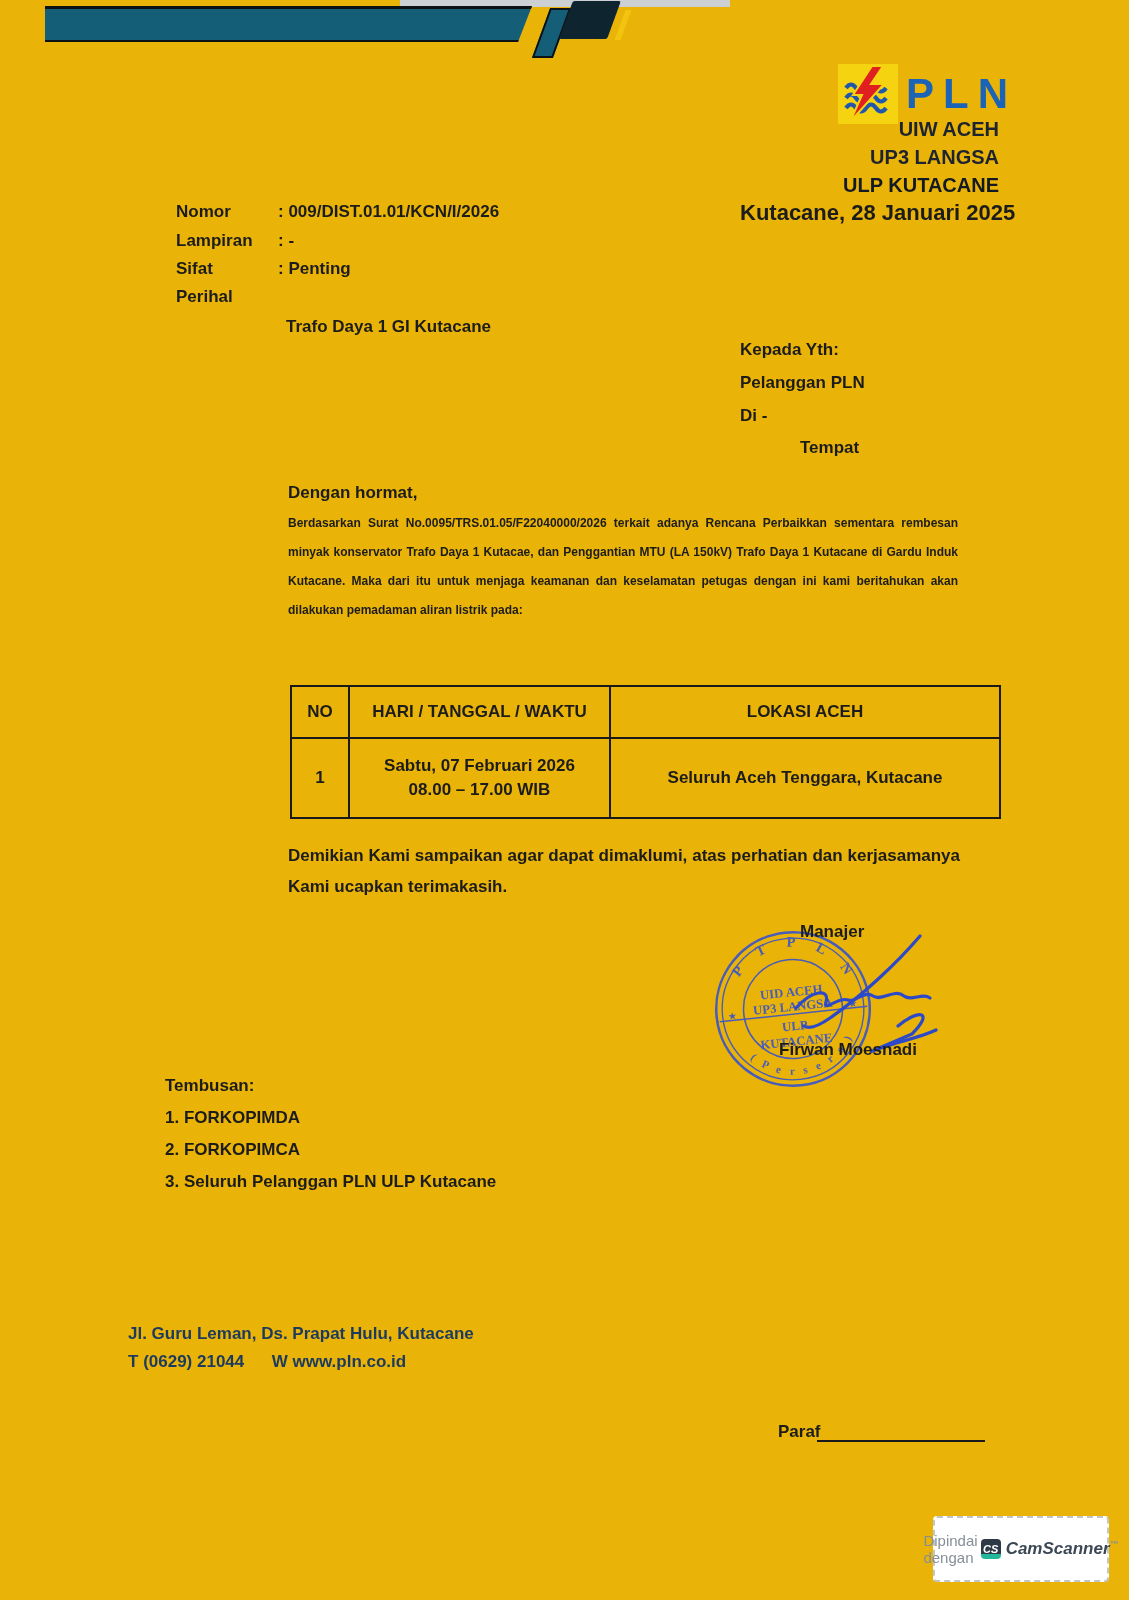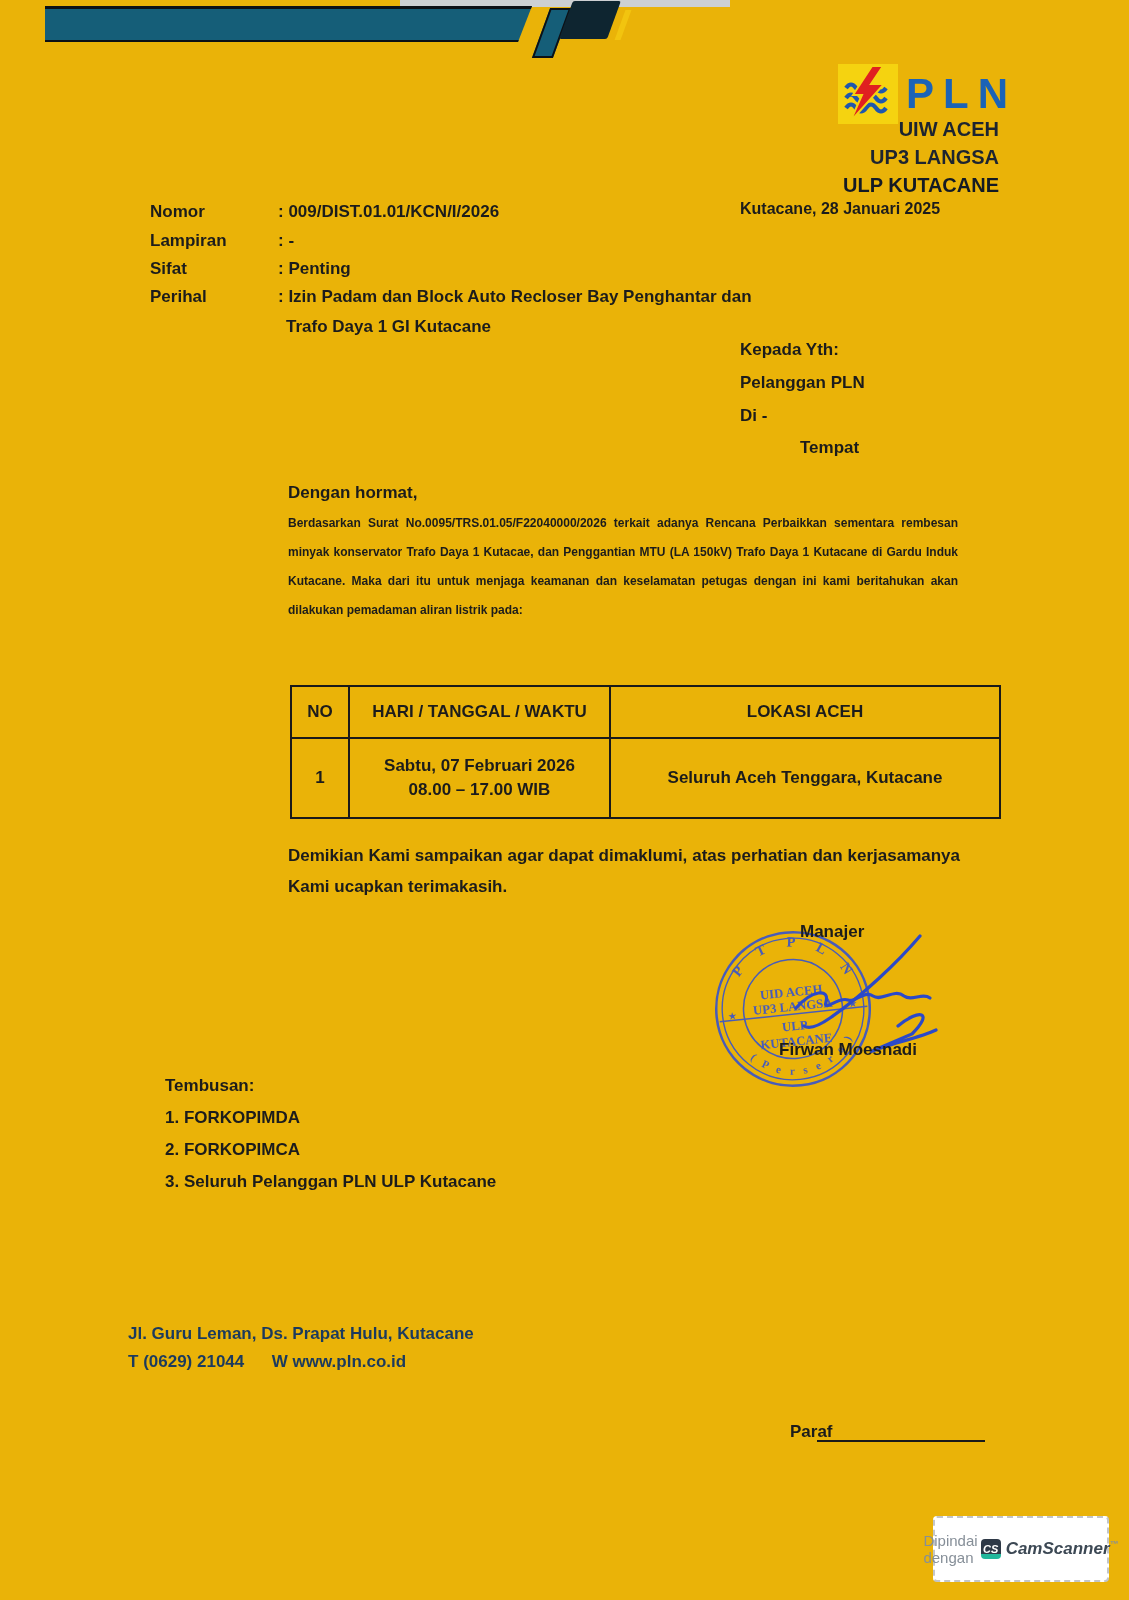--- a/index.html
+++ b/index.html
@@ -26,23 +26,23 @@
   .banner-gold{
     left:620px;top:10px;width:6px;height:30px;background:#f2c40f;
     transform:skewX(-20deg);
   }
   
   .logo-box{left:838px;top:64px;width:60px;height:60px;}
   .brand{left:906px;top:70px;font-size:42px;font-weight:700;color:#1b63b6;letter-spacing:9px;}
   .org{right:141px;text-align:right;font-size:20px;color:#1d2430;font-weight:600;}
   .org.b{font-weight:800;color:#141a24;}
   
-  .meta-label{left:150px;width:110px;font-size:17px;font-weight:700;}
+  .meta-label{left:176px;width:110px;font-size:17px;font-weight:700;}
   .meta-value{left:278px;font-size:17px;font-weight:700;}
-  .city-date{left:740px;top:200px;font-size:16px;font-weight:700;}
+  .city-date{left:740px;top:200px;font-size:22px;font-weight:700;}
   
   .recip{left:740px;font-size:17px;font-weight:700;}
   
   .salutation{left:288px;top:483px;font-size:17px;font-weight:600;}
   .paragraph{
     left:288px;top:509px;width:670px;font-size:12px;font-weight:600;
     line-height:29px;text-align:justify;
   }
   .closing{
     left:288px;top:840px;width:672px;font-size:17px;font-weight:600;line-height:31px;text-align:justify;
@@ -62,21 +62,21 @@
   .manajer{left:800px;top:922px;font-size:17px;font-weight:700;}
   .stamp{left:712px;top:928px;width:162px;height:162px;transform:rotate(-6deg);opacity:.92;}
   .sigsvg{left:770px;top:930px;width:240px;height:140px;}
   .sig-name{left:768px;top:1040px;width:160px;text-align:center;font-size:17px;font-weight:700;}
   
   .temb{left:165px;font-size:17px;font-weight:700;}
   
   .addr{left:128px;top:1324px;font-size:17px;font-weight:700;color:#1b3a5e;}
   .phone{left:128px;top:1352px;font-size:17px;font-weight:700;color:#1b3a5e;}
   .phone .sep{display:inline-block;width:18px;}
-  .paraf{left:778px;top:1422px;font-size:17px;font-weight:700;margin-left:12px;}
+  .paraf{left:778px;top:1422px;font-size:17px;font-weight:700;}
   .paraf-line{left:817px;top:1440px;width:168px;border-bottom:2px solid #1a1a1a;height:0;}
   
   .cam{
     left:933px;top:1516px;width:172px;height:62px;border:2px dashed #c3c6c9;
     border-radius:4px;background:#fff;display:flex;flex-direction:row;
     align-items:center;justify-content:center;gap:3px;
   }
   .cam-l1{font-size:15px;color:#868f98;}
   .cam-row{display:flex;align-items:center;gap:5px;font-style:italic;}
   .cs-icon{
@@ -114,21 +114,20 @@
   <div class="abs org" style="top:146px;">UP3 LANGSA</div>
   <div class="abs org b" style="top:174px;">ULP KUTACANE</div>
 
   <div class="abs meta-label" style="top:202px;">Nomor</div>
   <div class="abs meta-value" style="top:202px;">: 009/DIST.01.01/KCN/I/2026</div>
   <div class="abs meta-label" style="top:231px;">Lampiran</div>
   <div class="abs meta-value" style="top:231px;">: -</div>
   <div class="abs meta-label" style="top:259px;">Sifat</div>
   <div class="abs meta-value" style="top:259px;">: Penting</div>
   <div class="abs meta-label" style="top:287px;">Perihal</div>
-  <div class="abs meta-value" style="top:287px;">: Izin Padam dan Block Auto Recloser Bay Penghantar dan</div>
   <div class="abs meta-value" style="top:317px;left:286px;">Trafo Daya 1 GI Kutacane</div>
   <div class="abs city-date">Kutacane, 28 Januari 2025</div>
 
   <div class="abs recip" style="top:340px;">Kepada Yth:</div>
   <div class="abs recip" style="top:373px;">Pelanggan PLN</div>
   <div class="abs recip" style="top:406px;">Di -</div>
   <div class="abs recip" style="top:438px;left:800px;">Tempat</div>
 
   <div class="abs salutation">Dengan hormat,</div>
   <div class="abs paragraph">Berdasarkan Surat No.0095/TRS.01.05/F22040000/2026 terkait adanya Rencana Perbaikkan sementara rembesan minyak konservator Trafo Daya 1 Kutacae, dan Penggantian MTU (LA 150kV) Trafo Daya 1 Kutacane di Gardu Induk Kutacane. Maka dari itu untuk menjaga keamanan dan keselamatan petugas dengan ini kami beritahukan akan dilakukan pemadaman aliran listrik pada:</div>

